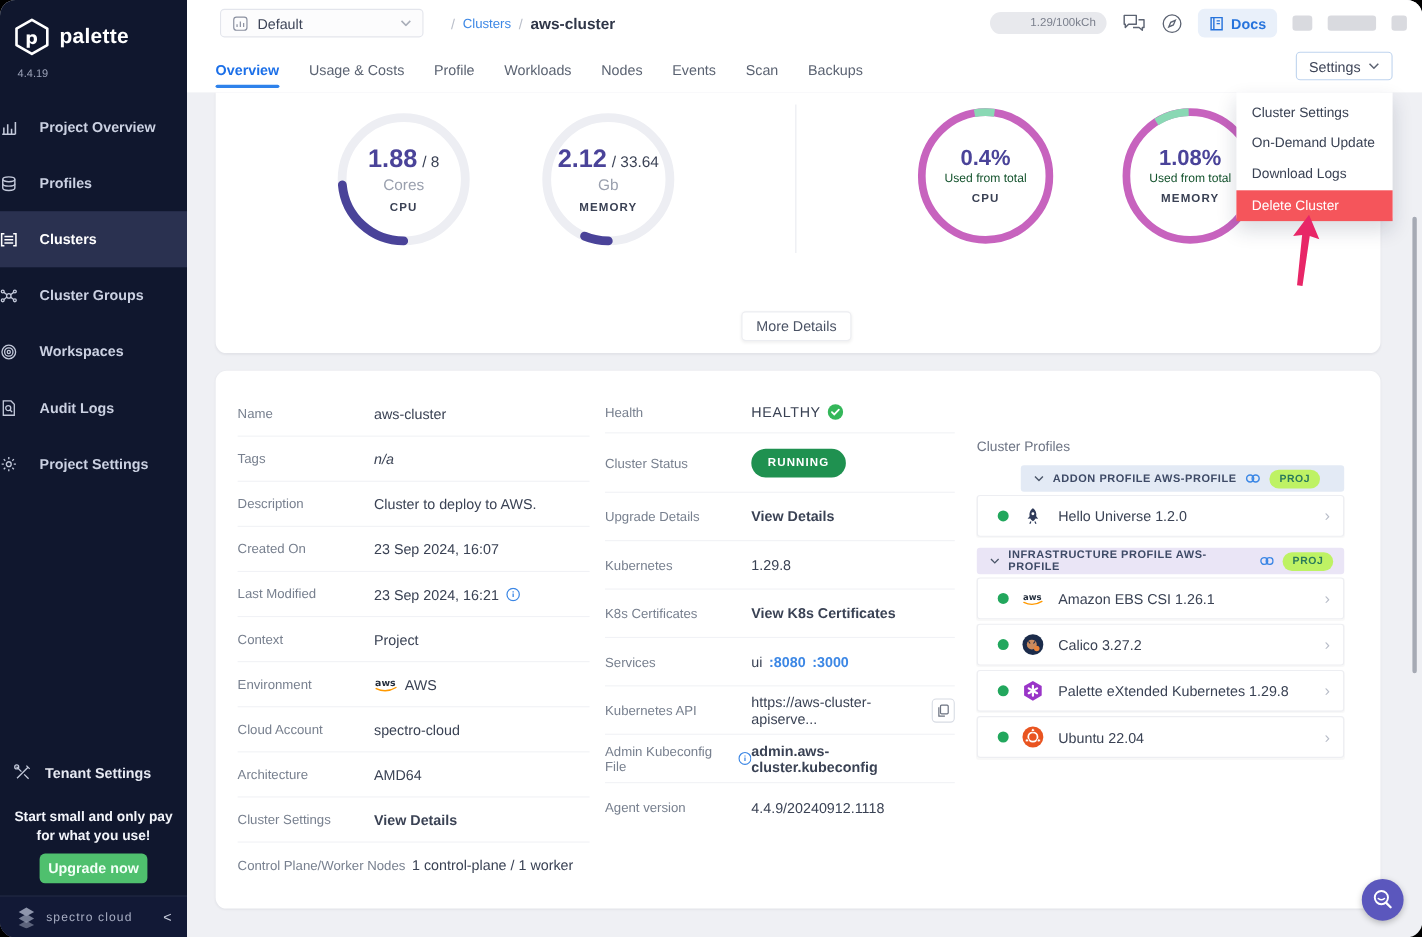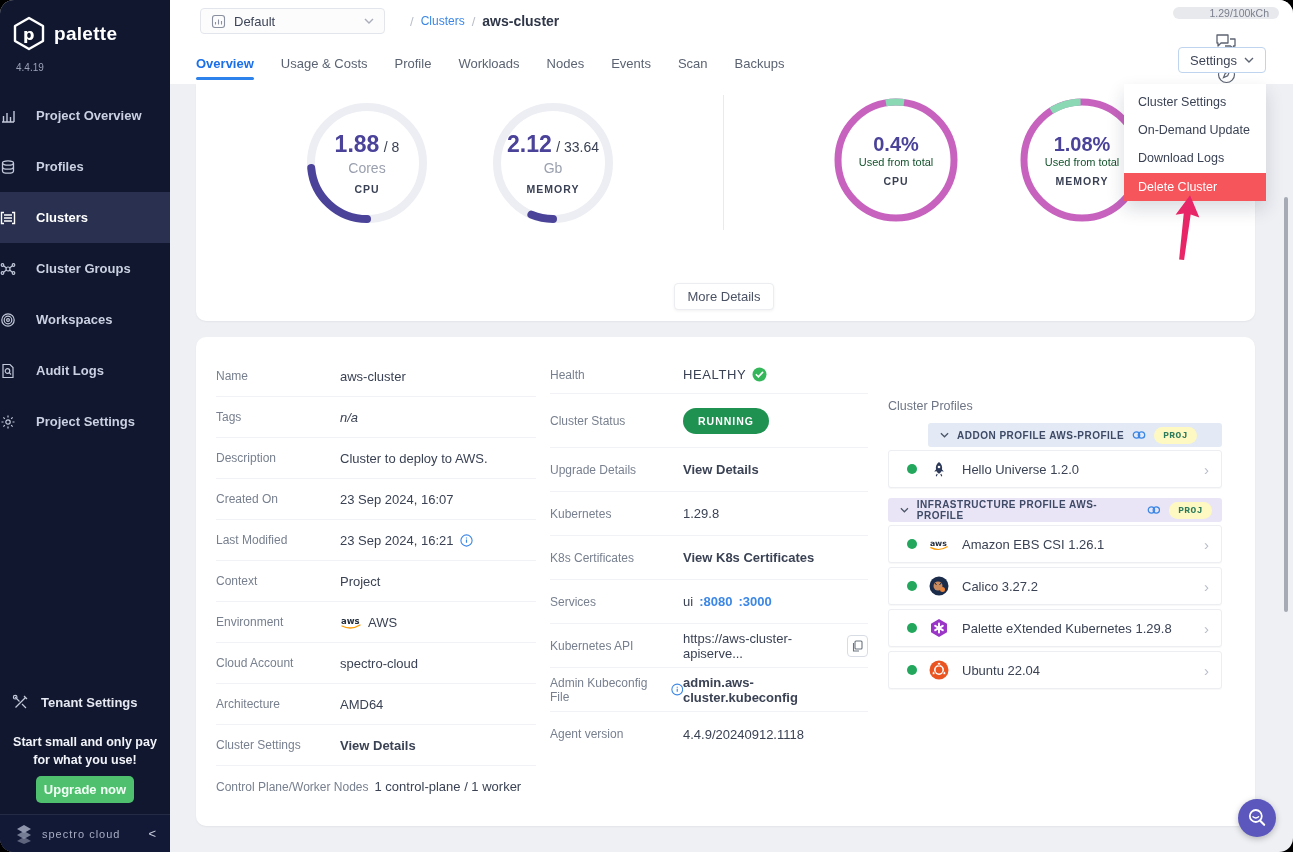--- a/index.html
+++ b/index.html
@@ -27,21 +27,21 @@
   .collapse { color:#C8CDDD; font-size:13px; cursor:pointer; }
 
   
   .topbar { position:absolute; left:170px; top:0; right:0; height:84px; background:#fff; z-index:10; }
   .proj-select { position:absolute; left:30px; top:8px; width:185px; height:26px; border:1px solid #E3E5EC; border-radius:4px; background:#FCFCFD; display:flex; align-items:center; gap:8px; padding:0 10px; cursor:pointer; }
   .proj-select .val { font-size:13px; color:#3E4558; flex:1; }
   .crumbs { position:absolute; left:240px; top:8px; height:26px; display:flex; align-items:center; gap:7px; }
   .crumb-sep { color:#B9BEC9; font-size:13px; }
   .crumb-link { color:#3C87E5; font-size:12px; cursor:pointer; }
   .crumb-cur { color:#2F3648; font-size:14px; font-weight:600; }
-  .tb-right { position:absolute; right:14px; top:7px; height:28px; display:flex; align-items:center; gap:14px;flex-direction:column; }
+  .tb-right { position:absolute; right:14px; top:7px; height:28px; display:flex; align-items:center; gap:14px; }
   .credits { background:#E8E9ED; border-radius:10px; height:20px; min-width:106px; display:flex; align-items:center; justify-content:flex-end; padding:0 10px; color:#7A7F8C; font-size:10.5px; }
   .icon-btn { background:none; border:none; cursor:pointer; display:flex; align-items:center; padding:0; }
   .docs { background:#E9F0FA; border-radius:6px; height:26px; display:flex; align-items:center; gap:6px; padding:0 10px; cursor:pointer; }
   .docs .t { color:#2673DC; font-size:13px; font-weight:600; }
   .redact { background:#D9DADF; border-radius:3px; height:14px; }
   .tabs { position:absolute; left:26px; top:46px; height:34px; display:flex; gap:27px; align-items:center; }
   .tab { font-size:13px; color:#5B6372; font-weight:500; cursor:pointer; position:relative; height:34px; display:flex; align-items:center; }
   .tab.active { color:#1B6FE8; font-weight:bold; }
   .tab.active::after { content:""; position:absolute; left:0; right:0; bottom:0; height:3px; border-radius:2px; background:#2E82EB; }
   .settings-btn { position:absolute; right:27px; top:47px; width:88px; height:26px; background:#fff; border:1px solid #BFD4EE; border-radius:4px; display:flex; align-items:center; justify-content:center; gap:7px; font-size:13px; color:#3E4558; cursor:pointer; font-family:inherit; }
@@ -82,21 +82,21 @@
   .pill-running { background:#1F9150; color:#fff; font-size:10.5px; font-weight:bold; letter-spacing:1px; border-radius:14px; padding:7px 15px; cursor:default; }
   .copy-btn { width:22px; height:22px; border:1px solid #D8DCE4; border-radius:4px; background:#fff; display:flex; align-items:center; justify-content:center; cursor:pointer; margin-left:8px; }
 
   
   .col3 { position:absolute; left:692px; top:14px; width:334px; }
   .cp-title { font-size:12.5px; color:#6E7585; margin-bottom:10px;margin-top:48px; }
   .cp-head { height:24px; border-radius:3px; display:flex; align-items:center; gap:8px; padding:0 10px 0 12px; cursor:pointer; margin-bottom:3px; }
   .cp-head.addon { background:#E3EAF5;margin-left:40px; }
   .cp-head.infra { background:#EAE5F6; margin-top:10px; }
   .cp-head .ht { font-size:10px; font-weight:bold; letter-spacing:.5px; color:#3E4A66; }
-  .badge-proj { background:#fef9c3; color:#2B7A5B; font-size:9.5px; font-weight:bold; border-radius:9px; padding:3px 9px; letter-spacing:.5px;font-family:Liberation Mono, monospace; }
+  .badge-proj { background:#bef264; color:#2B7A5B; font-size:9.5px; font-weight:bold; border-radius:9px; padding:3px 9px; letter-spacing:.5px; }
   .cp-row { height:38px; background:#fff; border:1px solid #EDEEF2; border-radius:3px; display:flex; align-items:center; margin-bottom:4px; cursor:pointer; box-shadow:0 1px 1px rgba(16,24,40,.03); }
   .dot { width:10px; height:10px; border-radius:50%; background:#22A75D; margin:0 12px 0 18px; flex:0 0 10px; }
   .cp-ic { width:20px; height:20px; margin-right:13px; display:flex; align-items:center; justify-content:center; flex:0 0 20px; }
   .cp-name { font-size:13px; color:#3A4254; flex:1; }
   .chev-r { color:#B8BDC8; font-size:15px; margin-right:12px; }
 
   
   .menu { position:absolute; left:1124px; top:84px; width:142px; background:#fff; z-index:50; box-shadow:0 8px 18px rgba(20,30,60,.16); border-radius:0 0 4px 4px; padding-top:4px; }
   .menu-item { font-size:12.5px; color:#3A4254; padding:7px 8px 7px 14px; cursor:pointer; }
   .menu-item.danger { background:#F5555B; color:#fff; margin-top:1px; }

